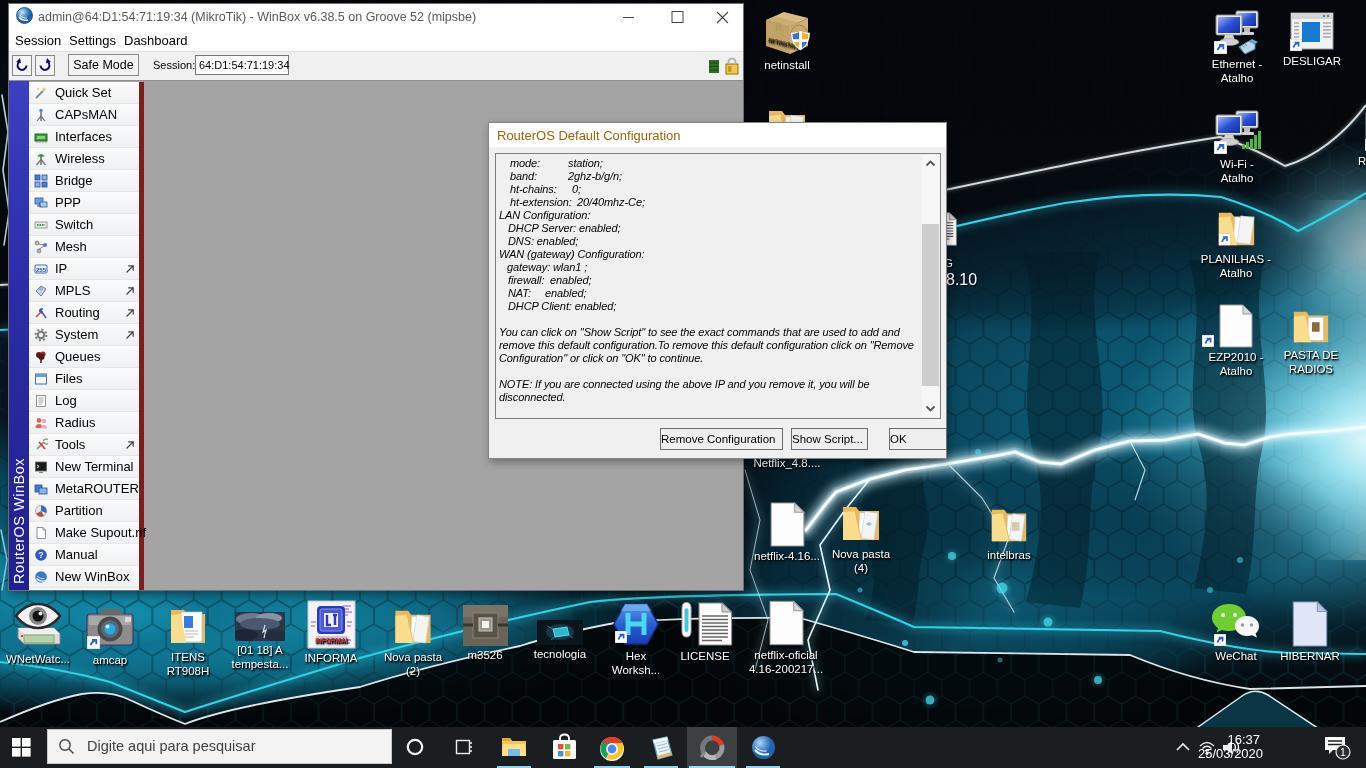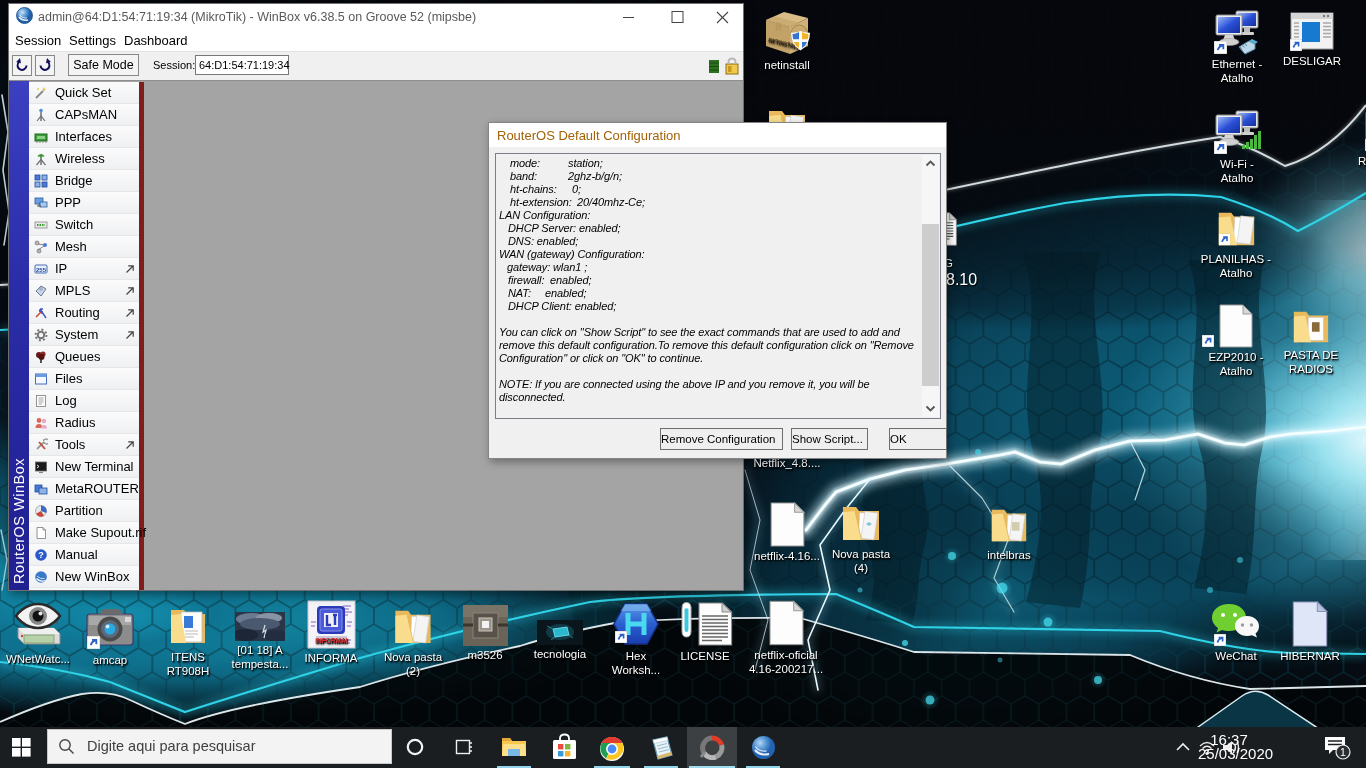--- a/index.html
+++ b/index.html
@@ -57,21 +57,21 @@
   font-size:11.5px; text-align:left; line-height:20px; color:#000; white-space:nowrap; }
 
 
 #taskbar { position:absolute; left:0; top:727px; width:1366px; height:41px;
   background:#1b1e21; z-index:5; }
 #search { position:absolute; left:47px; top:2px; width:345px; height:35px;
   background:#f3f3f3; border:1px solid #c8c8c8; }
 #search span { position:absolute; left:39px; top:8px; font-size:14.5px; color:#3f3f3f; }
 .tbi { position:absolute; top:0; }
 #clock { position:absolute; left:1198px; top:6px; width:62px; color:#fff;
-  font-size:15px; line-height:13.5px; text-align:center; }
+  font-size:13px; line-height:13.5px; text-align:right; }
 </style>
 </head>
 <body>
 <div id="screen">
 
 <svg id="wall" width="1366" height="768" viewBox="0 0 1366 768">
 <defs>
   <linearGradient id="base" x1="0" y1="0" x2="0" y2="1">
     <stop offset="0" stop-color="#05090e"></stop>
           <stop offset="0.5" stop-color="#081622"></stop>

